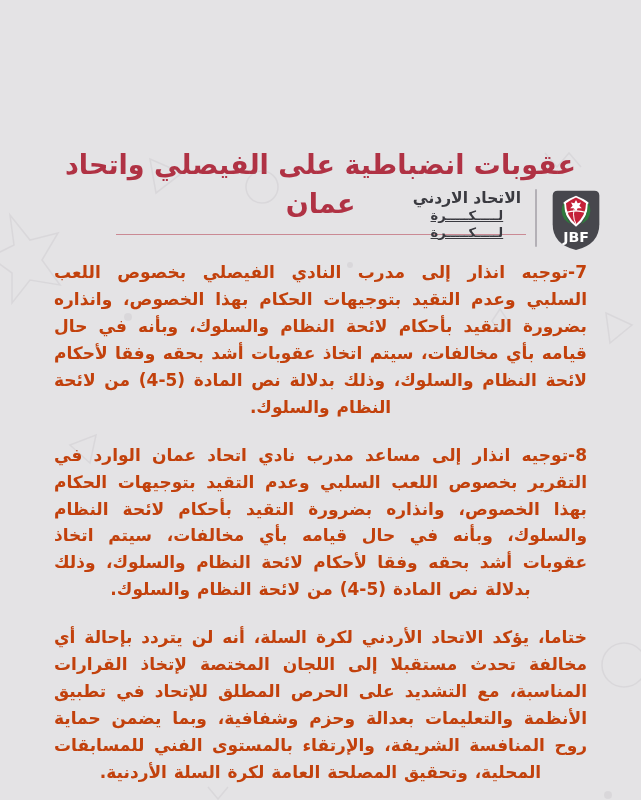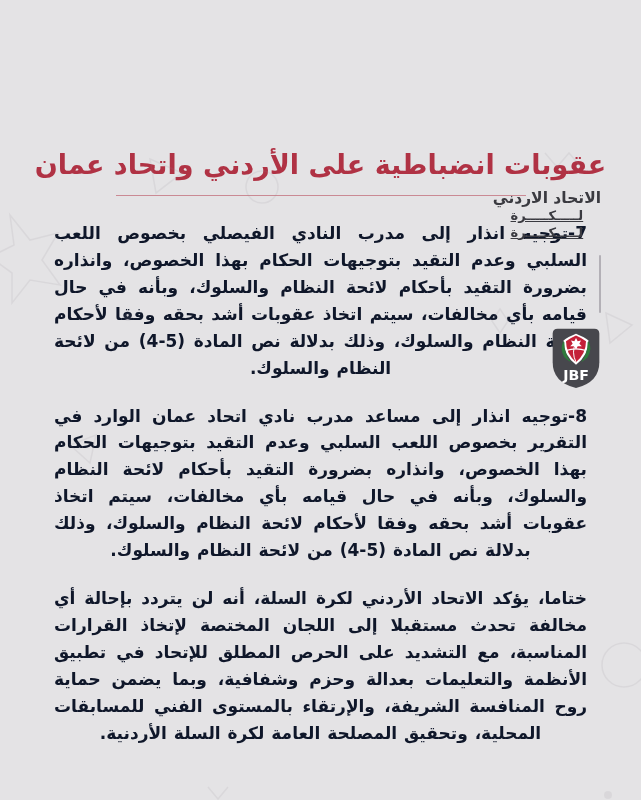--- a/index.html
+++ b/index.html
@@ -10,21 +10,21 @@
     overflow:hidden;position:relative;
   }
   .page{position:relative;width:641px;height:800px;}
 
   
   .bg-pattern{position:absolute;inset:0;opacity:.12;pointer-events:none;}
 
   
   .brand{
     position:absolute;top:44px;right:40px;
-    display:flex;flex-direction:column;align-items:flex-end;gap:14px;
+    display:flex;flex-direction:row;align-items:flex-start;gap:14px;
     direction:ltr;
   }
   .brand-text{
     direction:rtl;text-align:center;color:#3a3a40;
     line-height:1.25;min-width:96px;
   }
   .brand-line1{font-size:15.5px;font-weight:700;white-space:nowrap;}
   .brand-line2,.brand-line3{font-size:13px;font-weight:700;white-space:nowrap;text-decoration:underline;}
   .brand-divider{width:2px;height:58px;background:#b3b0b6;border-radius:1px;}
   .shield{width:50px;height:62px;display:block;}
@@ -39,21 +39,21 @@
   .title-underline{
     width:410px;height:1px;margin:11px auto 0 auto;
     background:rgba(176,50,68,.5);
   }
 
   
   .content{margin-top:24px;}
   .content p{
     direction:rtl;
     margin:0 54px 21px 54px;
-    color:#0f172a;
+    color:#c2410c;
     font-size:17px;font-weight:700;
     line-height:26.9px;
     text-align:justify;
     text-align-last:center;
     word-spacing:1px;
   }
 </style>
 </head>
 <body>
 
@@ -93,21 +93,21 @@
       <path d="M15 17 Q10 26 16 36 Q20 40 24 42 Q16 32 16 18 Z" fill="#2f7a3c"></path>
       <path d="M45 17 Q50 26 44 36 Q40 40 36 42 Q44 32 44 18 Z" fill="#2f7a3c"></path>
       <path d="M30 10 Q37 13 42 17 Q42 32 30 42 Q18 32 18 17 Q23 13 30 10 Z" fill="#c42038"></path>
       <path d="M30 13 L32 17 L36 16 L34 20 L37 23 L32 23 L30 27 L28 23 L23 23 L26 20 L24 16 L28 17 Z" fill="#ffffff"></path>
       <path d="M18 28 Q30 24 42 28" stroke="#ffffff" stroke-width="1.4" fill="none"></path>
       <path d="M30 42 Q24 30 30 18" stroke="#ffffff" stroke-width="1.2" fill="none"></path>
       <text x="30" y="64" text-anchor="middle" font-family="DejaVu Sans, Liberation Sans, sans-serif" font-size="17" font-weight="bold" fill="#ffffff">JBF</text>
     </svg>
   </div>
 
-  <h1 class="title">عقوبات انضباطية على الأردني واتحاد عمان</h1>
+  <h1 class="title">عقوبات انضباطية على الفيصلي واتحاد عمان</h1>
   <div class="title-underline"></div>
 
   <main class="content">
     <p>7-توجيه انذار إلى مدرب النادي الفيصلي بخصوص اللعب السلبي وعدم التقيد بتوجيهات الحكام بهذا الخصوص، وانذاره بضرورة التقيد بأحكام لائحة النظام والسلوك، وبأنه في حال قيامه بأي مخالفات، سيتم اتخاذ عقوبات أشد بحقه وفقا لأحكام لائحة النظام والسلوك، وذلك بدلالة نص المادة (5-4) من لائحة النظام والسلوك.</p>
     <p>8-توجيه انذار إلى مساعد مدرب نادي اتحاد عمان الوارد في التقرير بخصوص اللعب السلبي وعدم التقيد بتوجيهات الحكام بهذا الخصوص، وانذاره بضرورة التقيد بأحكام لائحة النظام والسلوك، وبأنه في حال قيامه بأي مخالفات، سيتم اتخاذ عقوبات أشد بحقه وفقا لأحكام لائحة النظام والسلوك، وذلك بدلالة نص المادة (5-4) من لائحة النظام والسلوك.</p>
     <p>ختاما، يؤكد الاتحاد الأردني لكرة السلة، أنه لن يتردد بإحالة أي مخالفة تحدث مستقبلا إلى اللجان المختصة لإتخاذ القرارات المناسبة، مع التشديد على الحرص المطلق للإتحاد في تطبيق الأنظمة والتعليمات بعدالة وحزم وشفافية، وبما يضمن حماية روح المنافسة الشريفة، والإرتقاء بالمستوى الفني للمسابقات المحلية، وتحقيق المصلحة العامة لكرة السلة الأردنية.</p>
   </main>
 
 </div>
 

